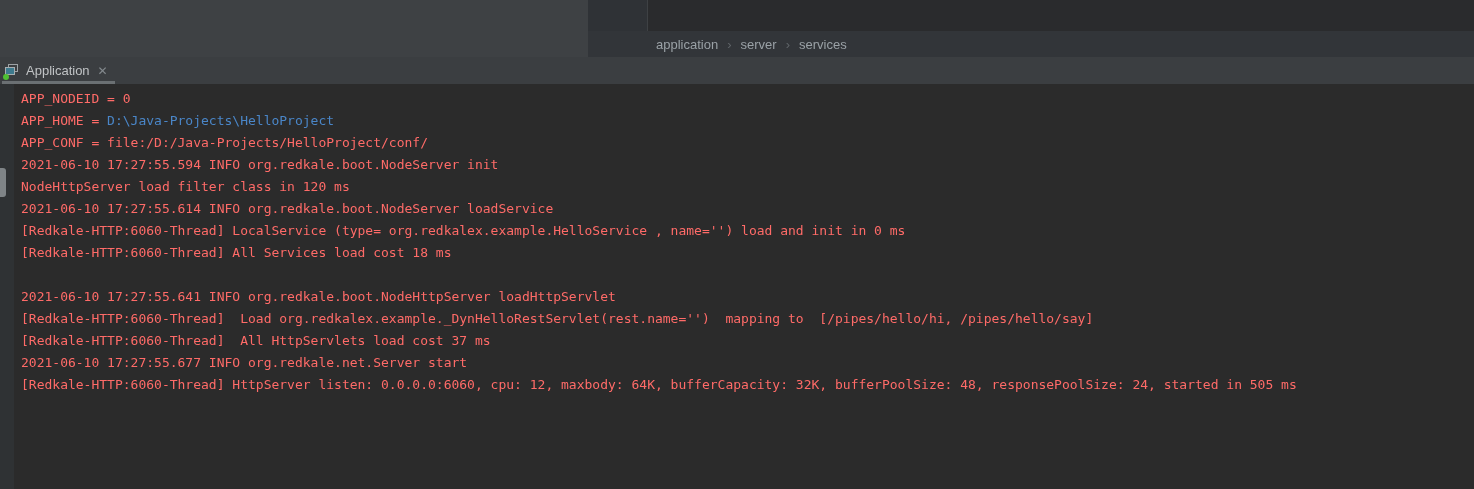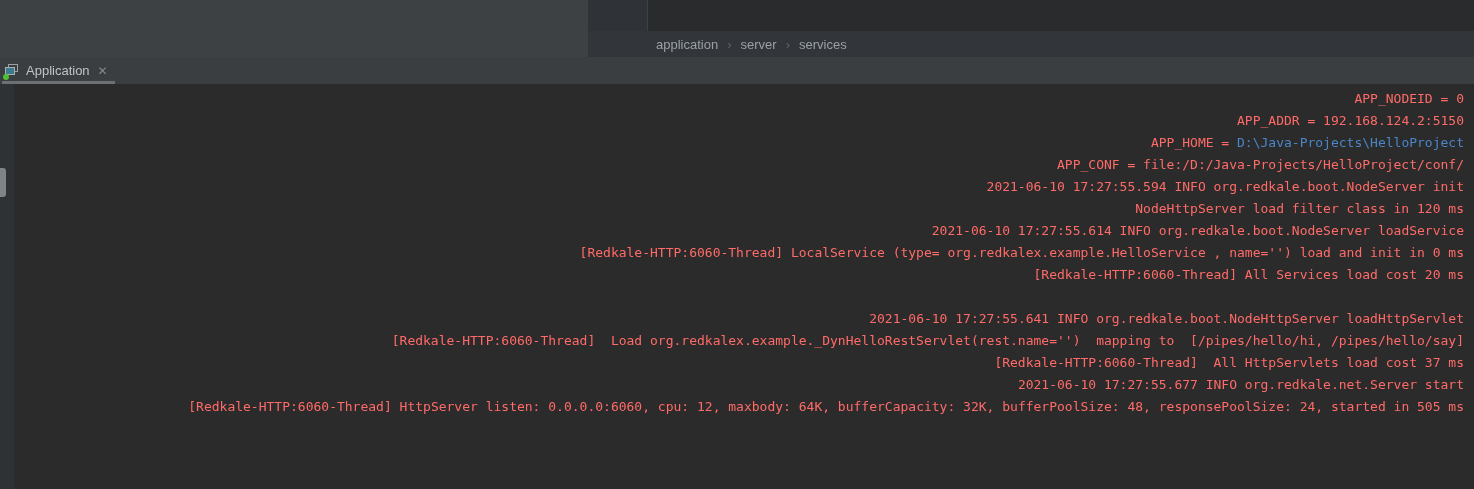--- a/index.html
+++ b/index.html
@@ -1,15 +1,15 @@
 <!DOCTYPE html>
 <html style="--stderr: #ff6b68; --link: #4a86c8;"><head>
 <meta charset="utf-8">
 <style>
-  * { margin: 0; padding: 0; box-sizing: border-box; text-align: right; }
+  * { margin: 0; padding: 0; box-sizing: border-box; }
   html, body { background: #2b2b2b; }
   #page {
     position: relative;
     width: 1474px; height: 489px;
     overflow: hidden;
     font-family: "Liberation Sans", sans-serif;
     background: #2b2b2b;
   }
   
   .editor-pane {
@@ -153,28 +153,27 @@
     <div class="tab-underline"></div>
   </div>
 
   <div class="console">
     <div class="console-gutter">
       <div class="gutter-thumb"></div>
     </div>
     <div class="console-log">
 
     <div class="log-line"><span>APP_NODEID = 0</span></div>
-        <div class="log-line"><span>APP_ADDR = 192.168.124.2:5150</span></div>
         <div class="log-line"><span>APP_HOME = </span><span class="log-link">D:\Java-Projects\HelloProject</span></div>
         <div class="log-line"><span>APP_CONF = file:/D:/Java-Projects/HelloProject/conf/</span></div>
         <div class="log-line"><span>2021-06-10 17:27:55.594 INFO org.redkale.boot.NodeServer init</span></div>
         <div class="log-line"><span>NodeHttpServer load filter class in 120 ms</span></div>
         <div class="log-line"><span>2021-06-10 17:27:55.614 INFO org.redkale.boot.NodeServer loadService</span></div>
         <div class="log-line"><span>[Redkale-HTTP:6060-Thread] LocalService (type= org.redkalex.example.HelloService , name='') load and init in 0 ms</span></div>
-        <div class="log-line"><span>[Redkale-HTTP:6060-Thread] All Services load cost 20 ms</span></div>
+        <div class="log-line"><span>[Redkale-HTTP:6060-Thread] All Services load cost 18 ms</span></div>
         <div class="log-line">&nbsp;</div>
         <div class="log-line"><span>2021-06-10 17:27:55.641 INFO org.redkale.boot.NodeHttpServer loadHttpServlet</span></div>
         <div class="log-line"><span>[Redkale-HTTP:6060-Thread]  Load org.redkalex.example._DynHelloRestServlet(rest.name='')  mapping to  [/pipes/hello/hi, /pipes/hello/say]</span></div>
         <div class="log-line"><span>[Redkale-HTTP:6060-Thread]  All HttpServlets load cost 37 ms</span></div>
         <div class="log-line"><span>2021-06-10 17:27:55.677 INFO org.redkale.net.Server start</span></div>
         <div class="log-line"><span>[Redkale-HTTP:6060-Thread] HttpServer listen: 0.0.0.0:6060, cpu: 12, maxbody: 64K, bufferCapacity: 32K, bufferPoolSize: 48, responsePoolSize: 24, started in 505 ms</span></div>
       </div>
   </div>
 
 </div>

